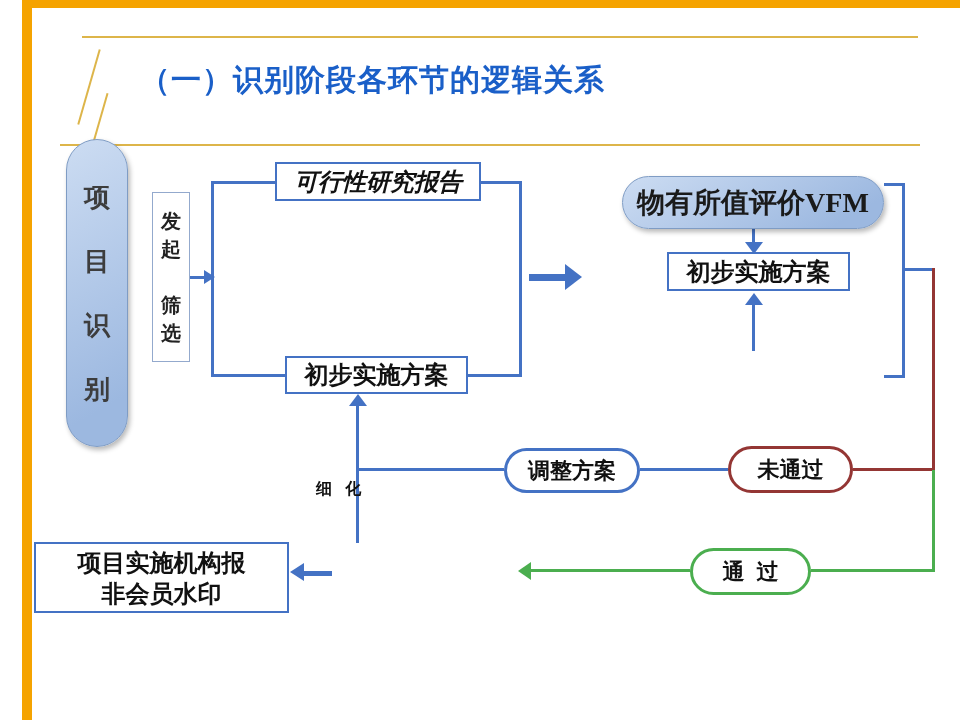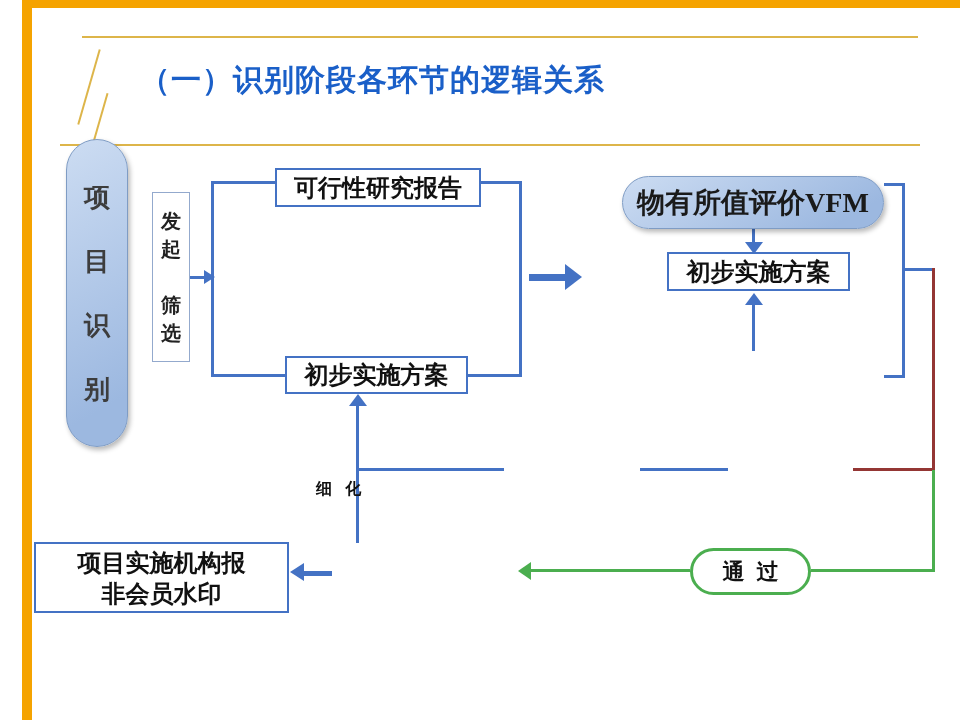--- a/index.html
+++ b/index.html
@@ -70,21 +70,21 @@
 选</span>
   </div>
 
   <div class="line" style="left:167px;top:276px;width:15px;height:3px;background:var(--connector_blue,#4472C4);"></div>
   <div class="tri" style="left:182px;top:270px;border-top:7px solid transparent;border-bottom:7px solid transparent;border-left:11px solid var(--connector_blue,#4472C4);"></div>
 
   <div class="line" style="left:189px;top:181px;width:3px;height:196px;background:var(--connector_blue,#4472C4);"></div>
   <div class="line" style="left:189px;top:181px;width:64px;height:3px;background:var(--connector_blue,#4472C4);"></div>
   <div class="line" style="left:189px;top:374px;width:76px;height:3px;background:var(--connector_blue,#4472C4);"></div>
 
-  <div class="box" style="left:253px;top:168px;width:206px;height:39px;font-size:24px;">可行性研究报告</div>
+  <div class="box" style="left:253px;top:162px;width:206px;height:39px;font-size:24px;font-style:italic;">可行性研究报告</div>
 
   <div class="box" style="left:263px;top:356px;width:183px;height:38px;font-size:24px;">初步实施方案</div>
 
   <div class="line" style="left:459px;top:181px;width:41px;height:3px;background:var(--connector_blue,#4472C4);"></div>
   <div class="line" style="left:497px;top:181px;width:3px;height:196px;background:var(--connector_blue,#4472C4);"></div>
   <div class="line" style="left:446px;top:374px;width:54px;height:3px;background:var(--connector_blue,#4472C4);"></div>
 
   <div class="line" style="left:507px;top:274px;width:36px;height:7px;background:var(--connector_blue,#4472C4);"></div>
   <div class="tri" style="left:543px;top:264px;border-top:13px solid transparent;border-bottom:13px solid transparent;border-left:17px solid var(--connector_blue,#4472C4);"></div>
 
@@ -100,23 +100,25 @@
 
 
   <div class="line" style="left:862px;top:183px;width:21px;height:3px;background:var(--connector_blue,#4472C4);"></div>
   <div class="line" style="left:880px;top:183px;width:3px;height:195px;background:var(--connector_blue,#4472C4);"></div>
   <div class="line" style="left:862px;top:375px;width:21px;height:3px;background:var(--connector_blue,#4472C4);"></div>
   <div class="line" style="left:880px;top:268px;width:33px;height:3px;background:var(--connector_blue,#4472C4);"></div>
 
   <div class="line" style="left:910px;top:268px;width:3px;height:203px;background:var(--fail_red,#943634);"></div>
   <div class="line" style="left:831px;top:468px;width:82px;height:3px;background:var(--fail_red,#943634);"></div>
 
+  <div class="oval" style="left:706px;top:446px;width:125px;height:47px;border:3px solid var(--fail_red,#943634);font-size:22px;">未通过</div>
 
   <div class="line" style="left:618px;top:468px;width:88px;height:3px;background:var(--connector_blue,#4472C4);"></div>
 
+  <div class="oval" style="left:482px;top:448px;width:136px;height:45px;border:3px solid var(--connector_blue,#4472C4);font-size:22px;">调整方案</div>
 
   <div class="line" style="left:337px;top:468px;width:145px;height:3px;background:var(--connector_blue,#4472C4);"></div>
   <div class="line" style="left:334px;top:406px;width:3px;height:137px;background:var(--connector_blue,#4472C4);"></div>
   <div class="tri" style="left:327px;top:394px;border-left:9px solid transparent;border-right:9px solid transparent;border-bottom:12px solid var(--connector_blue,#4472C4);"></div>
 
   <div class="label" style="left:294px;top:479px;font-size:16px;">细   化</div>
 
   <div class="line" style="left:910px;top:470px;width:3px;height:101px;background:var(--pass_green,#4BAE4F);"></div>
   <div class="line" style="left:789px;top:569px;width:124px;height:3px;background:var(--pass_green,#4BAE4F);"></div>
 

